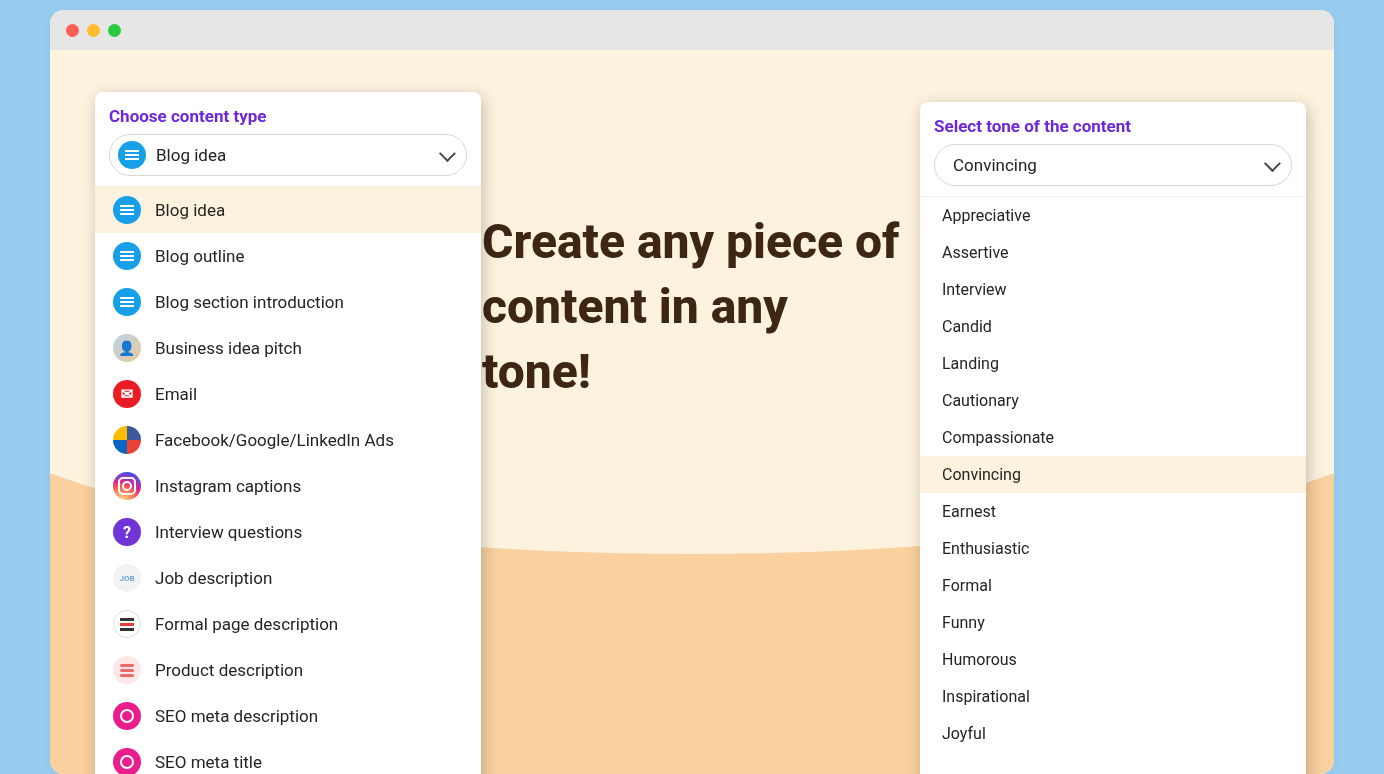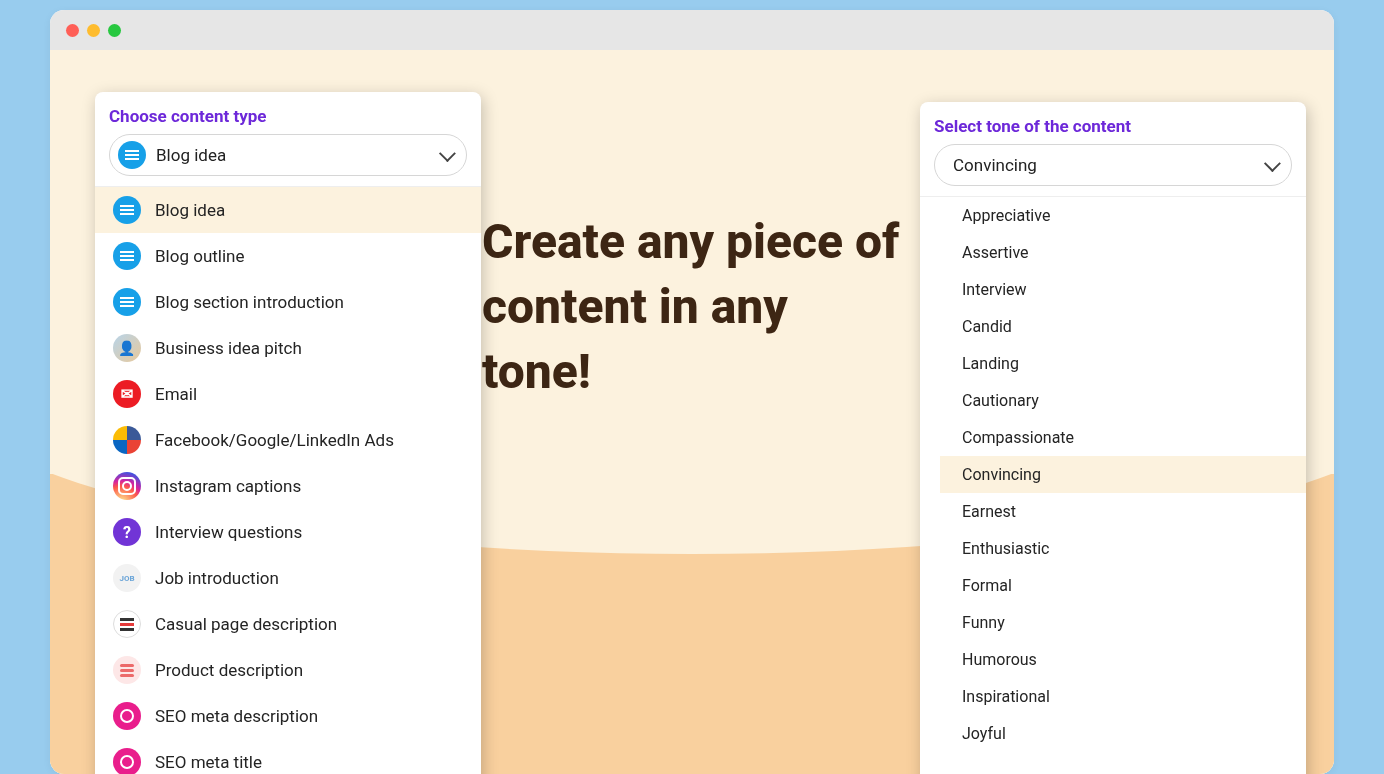--- a/index.html
+++ b/index.html
@@ -154,21 +154,20 @@
     flex-shrink: 0;
     display:flex;align-items:center;justify-content:center;
     font-size:10px;
     color:#fff;
     font-weight:bold;
   }
   .tone-menu .menu-item {
     height: 37px;
     padding-left: 22px;
     font-size: 16px;
-    margin-left: 20px;
   }
   
   .ic-blog { background:#17a0e8;}
   .ic-blog::after{content:"";width:14px;height:2px;background:#fff;box-shadow:0 -4px 0 #fff, 0 4px 0 #fff;}
   .ic-biz { background: linear-gradient(135deg,#b7d4ea,#e8c99c); position:relative;}
   .ic-biz::after{content:"👤";font-size:14px;}
   .ic-email2{background:#ec1c24;}
   .ic-email2::after{content:"✉";color:#fff;font-size:15px;}
   .ic-ads { background: conic-gradient(#3b5998 0 90deg,#ea4335 90deg 180deg,#0a66c2 180deg 270deg,#fbbc05 270deg 360deg);}
   .ic-insta{ background: radial-gradient(circle at 30% 110%,#fdf497 0,#fd5949 45%,#d6249f 60%,#285AEB 90%); position:relative;}
@@ -234,25 +233,25 @@
           <div class="menu-item">
             <span class="mi-icon ic-insta"></span>
             <span>Instagram captions</span>
           </div>
           <div class="menu-item">
             <span class="mi-icon ic-interview"></span>
             <span>Interview questions</span>
           </div>
           <div class="menu-item">
             <span class="mi-icon ic-job"></span>
-            <span>Job introduction</span>
+            <span>Job description</span>
           </div>
           <div class="menu-item">
             <span class="mi-icon ic-landing"></span>
-            <span>Casual page description</span>
+            <span>Formal page description</span>
           </div>
           <div class="menu-item">
             <span class="mi-icon ic-product"></span>
             <span>Product description</span>
           </div>
           <div class="menu-item">
             <span class="mi-icon ic-seo"></span>
             <span>SEO meta description</span>
           </div>
           <div class="menu-item">

